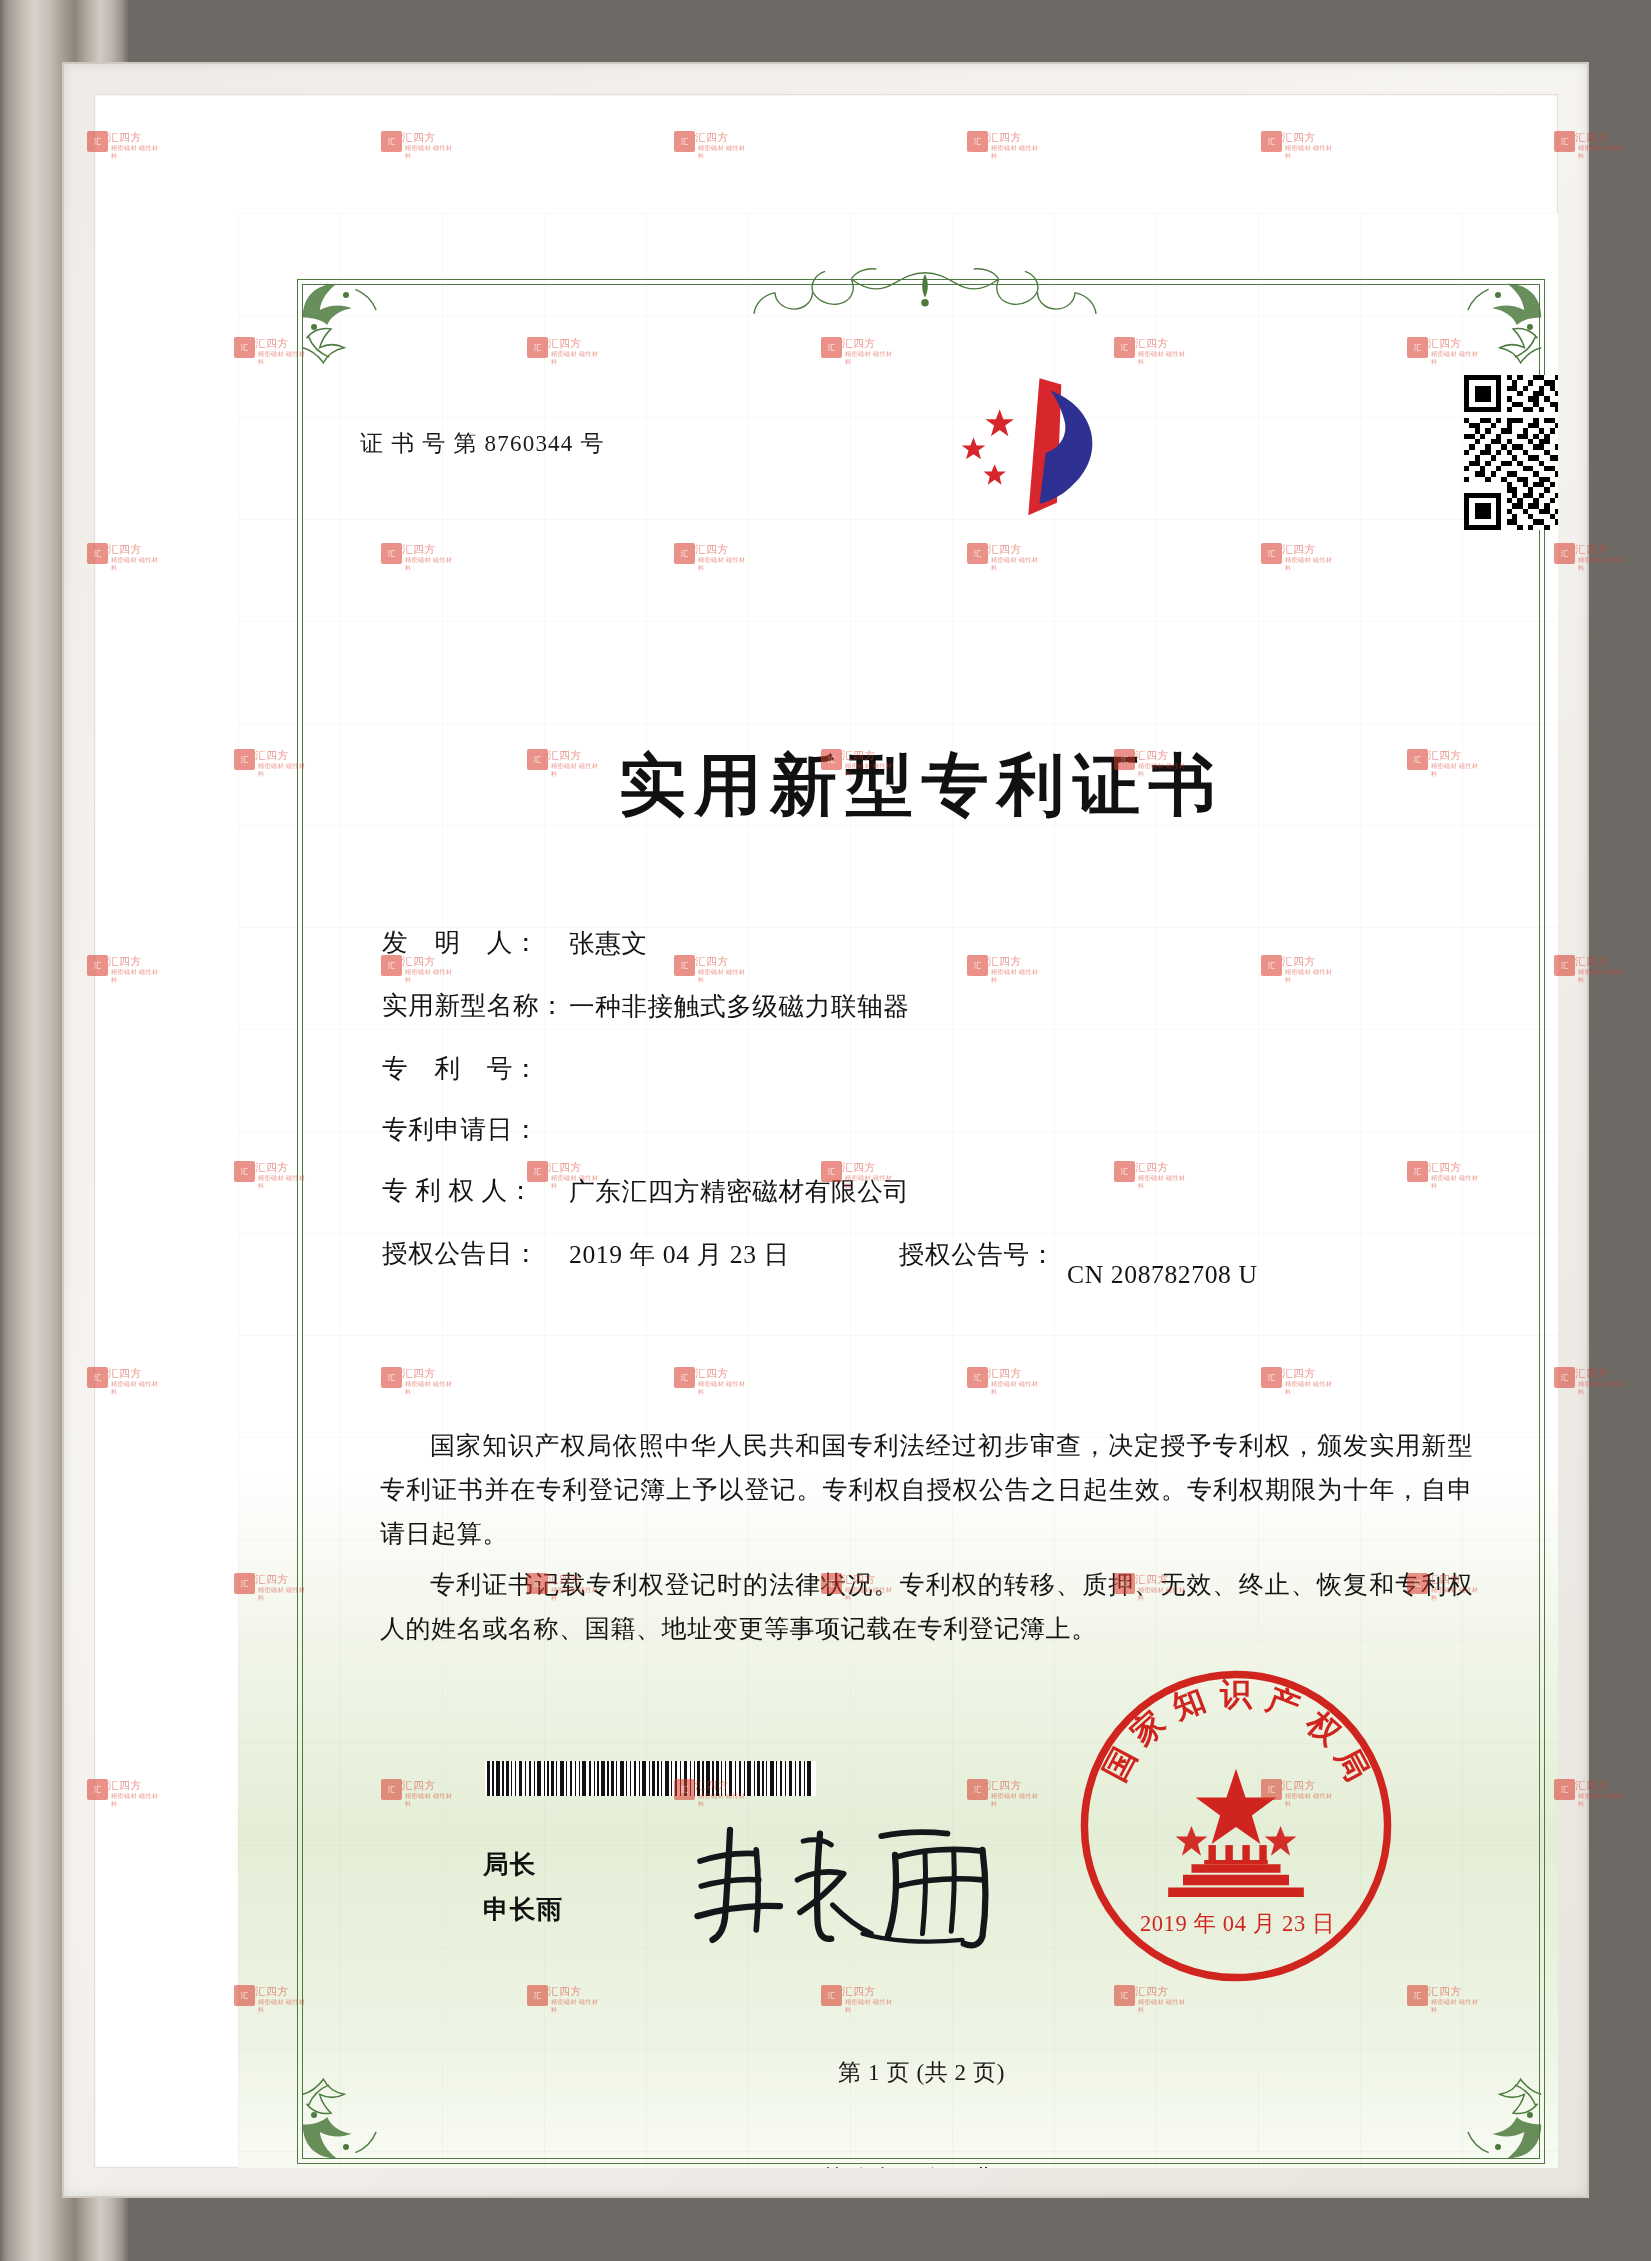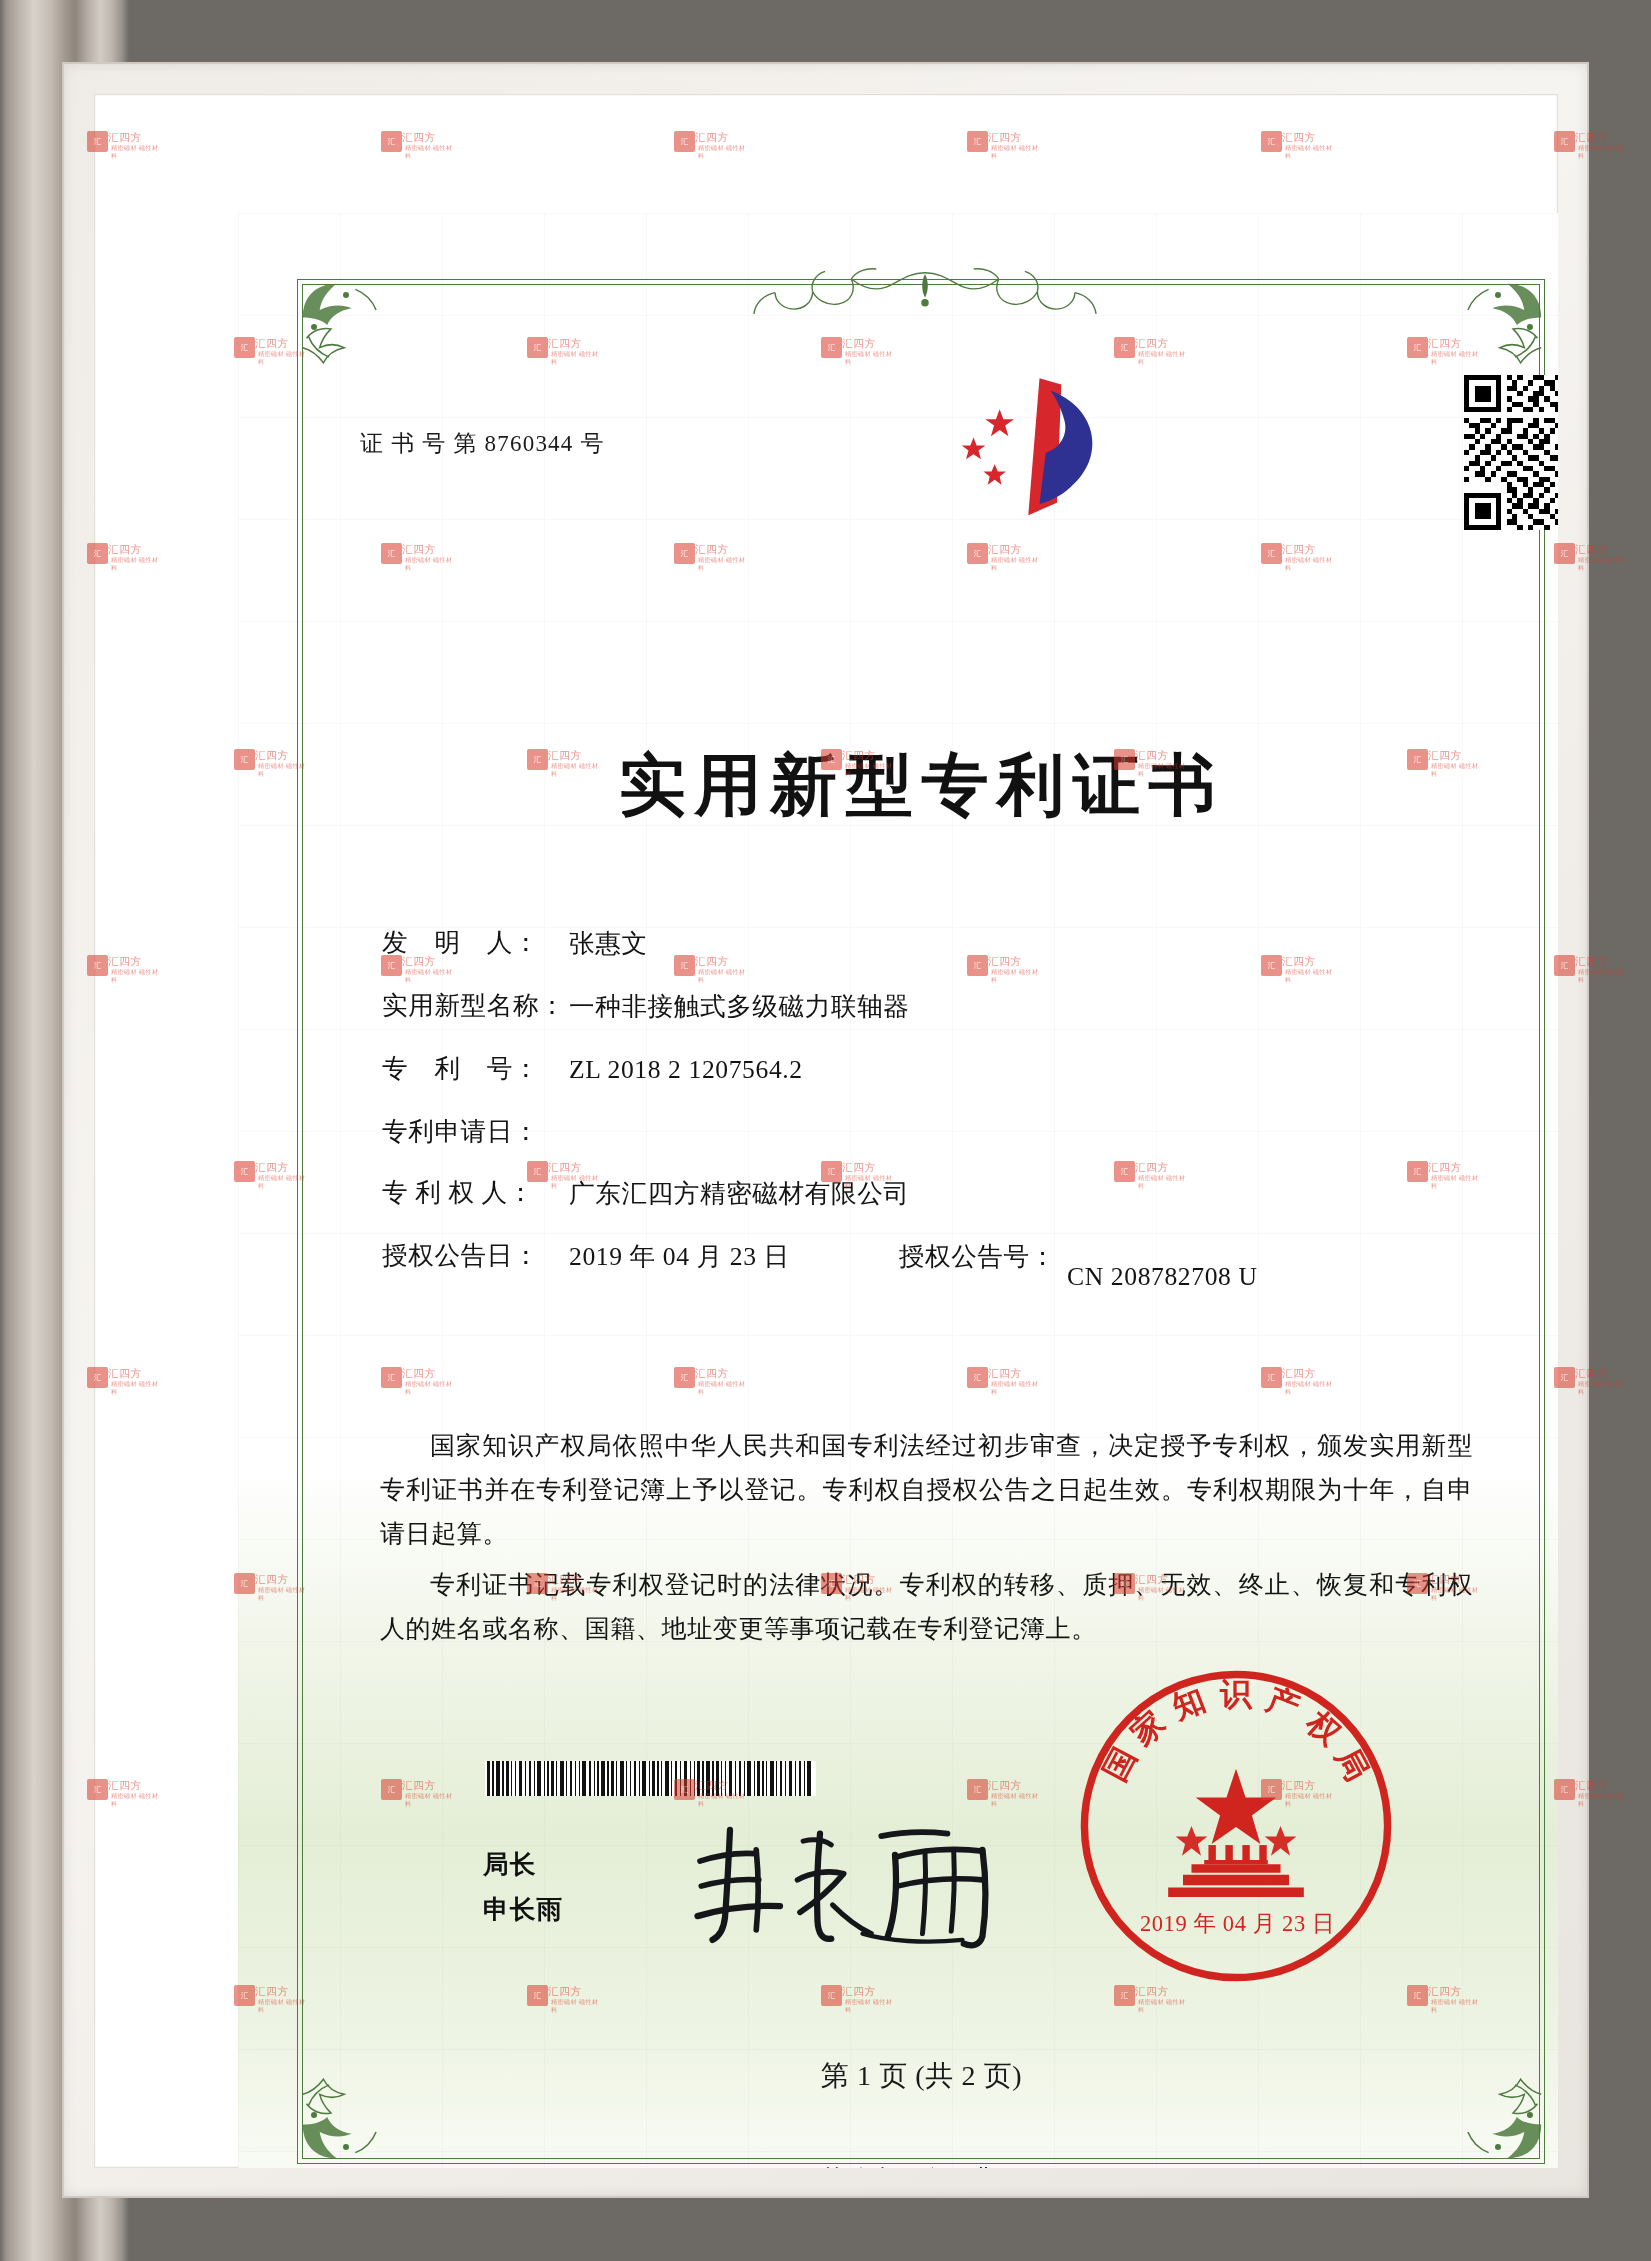--- a/index.html
+++ b/index.html
@@ -232,21 +232,21 @@
     color: #d0241f;
     letter-spacing: 0.6px;
   }
 
   
   .page-number {
     position: absolute;
     left: 0; top: 1844px;
     width: 1367px;
     text-align: center;
-    font-size: 28px;
+    font-size: 23px;
     color: #1a1a1a;
     letter-spacing: 0.6px;
   }
   .back-note {
     position: absolute;
     left: 0; top: 1950px;
     width: 1367px;
     text-align: center;
     font-size: 24px;
     color: #111;
@@ -599,21 +599,20 @@
           <div class="field-value">张惠文</div>
         </div>
 
         <div class="field-row">
           <div class="field-label">实用新型名称：</div>
           <div class="field-value">一种非接触式多级磁力联轴器</div>
         </div>
 
         <div class="field-row">
           <div class="field-label">专　利　号：</div>
-          <div class="field-value">ZL 2018 2 1207564.2</div>
         </div>
 
         <div class="field-row">
           <div class="field-label">专利申请日：</div>
         </div>
 
         <div class="field-row">
           <div class="field-label">专 利 权 人：</div>
           <div class="field-value">广东汇四方精密磁材有限公司</div>
         </div>

